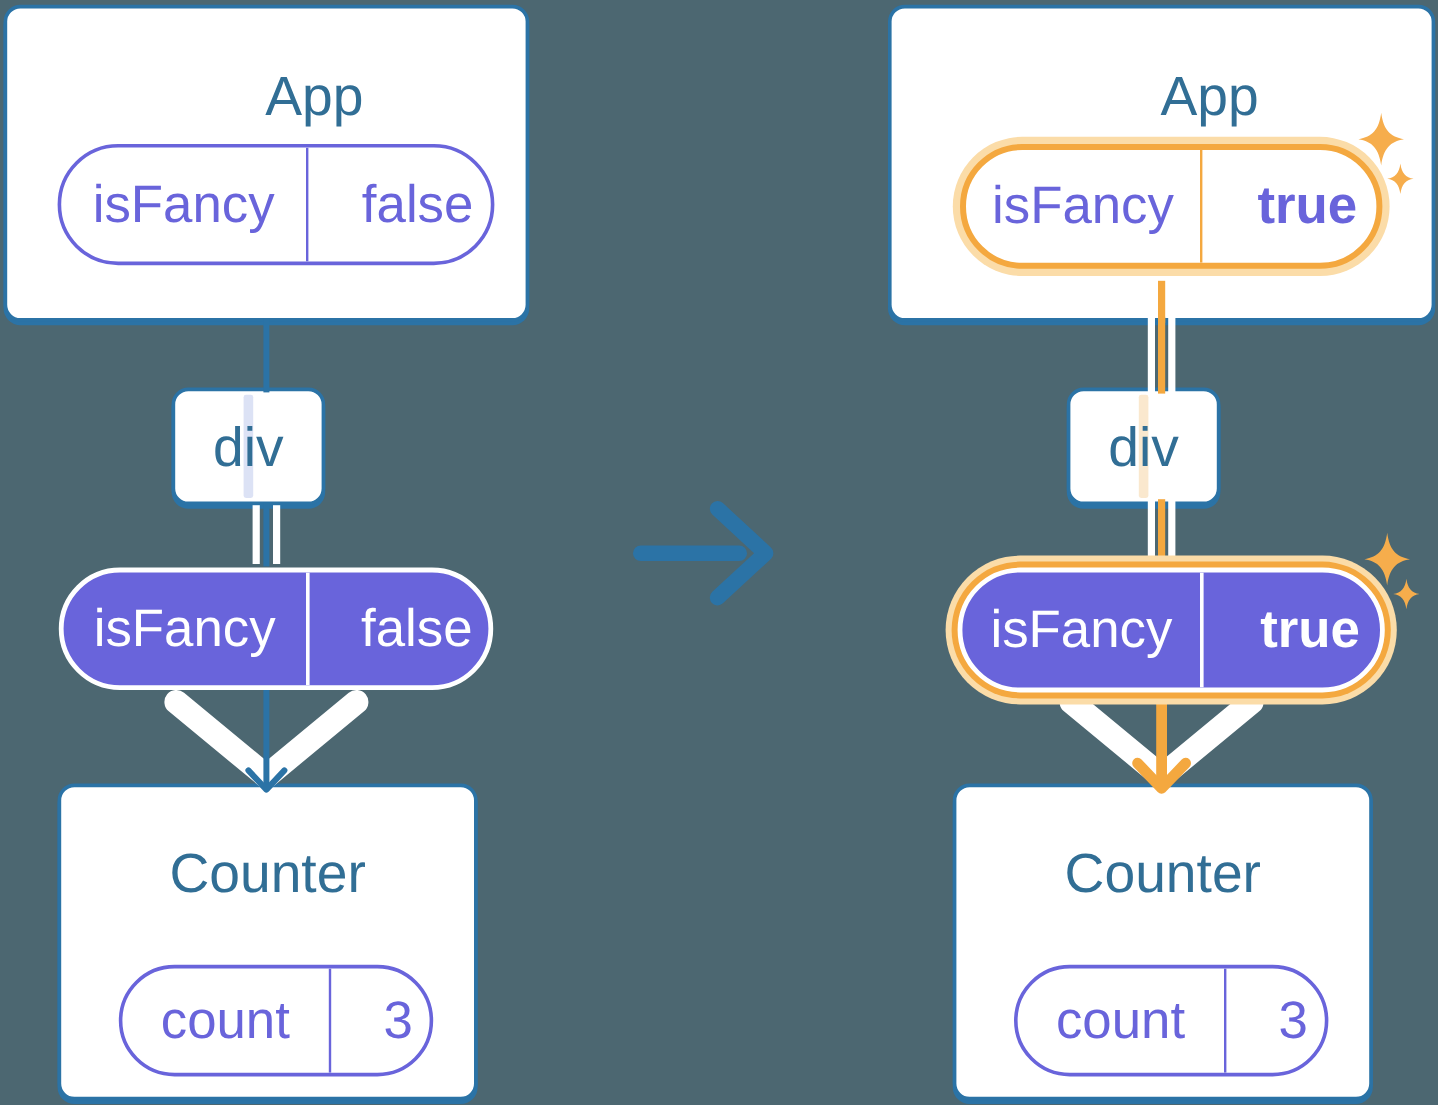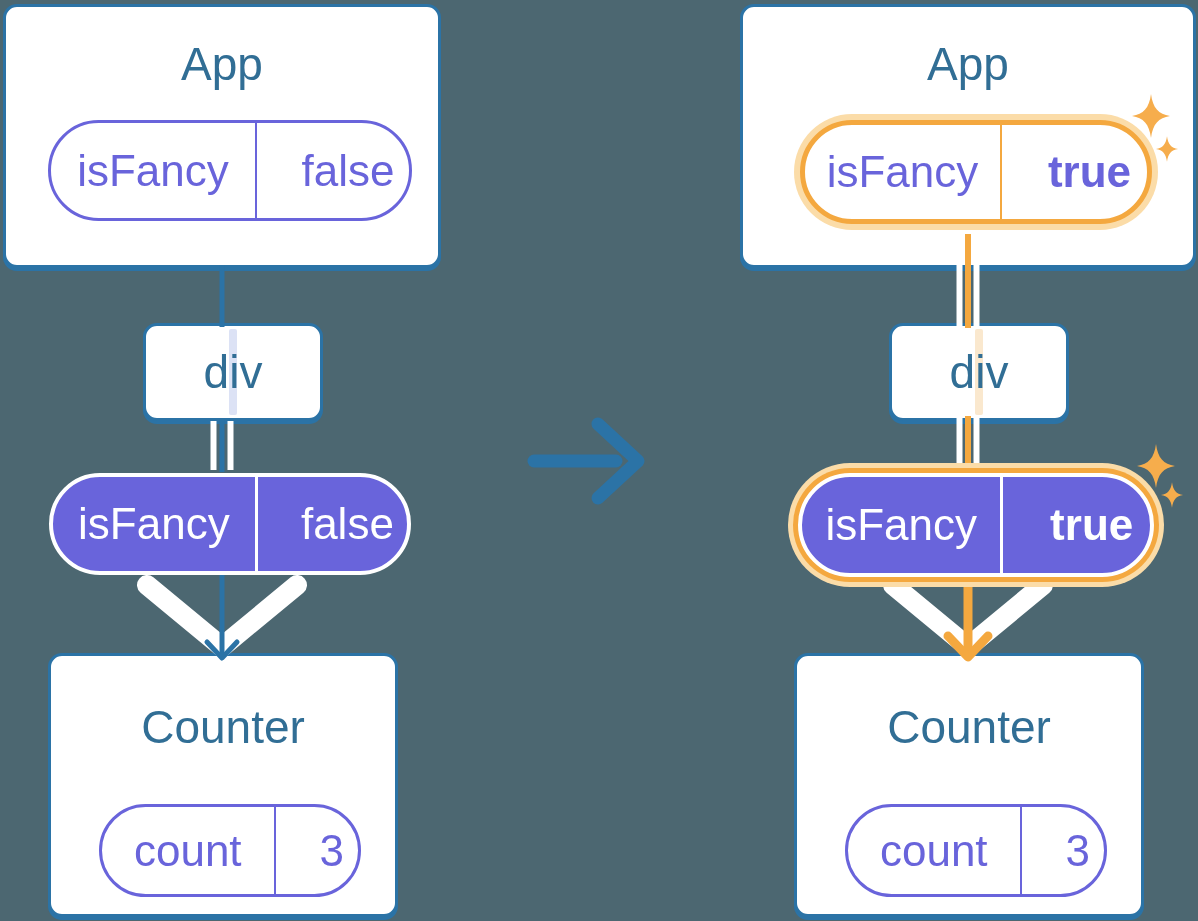--- a/index.html
+++ b/index.html
@@ -17,28 +17,28 @@
   .sparkles{position:absolute;left:0;top:0;width:460px;height:921px;z-index:6;pointer-events:none;}
 
   .card{
     position:absolute;background:#fff;
     border:3px solid var(--edge,#2B73A6);
     box-shadow:0 3px 0 var(--edge,#2B73A6);
     border-radius:14px;z-index:1;box-sizing:border-box;
   }
   .app-card{left:3px;top:4px;width:438px;height:264px;}
   #tree-after .app-card{left:-6px;width:456px;}
-  .div-card{left:143px;top:323px;width:180px;height:98px;display:flex;align-items:center;justify-content:center;}
+  .div-card{left:143px;top:323px;width:128px;height:98px;display:flex;align-items:center;justify-content:center;}
   .counter-card{left:48px;top:653px;width:350px;height:264px;}
 
   .card-title{
     position:absolute;left:0;width:100%;text-align:center;
     color:var(--title,#316E95);font-size:46px;font-weight:500;line-height:46px;
   }
-  .app-card .card-title{top:34px;}
+  .app-card .card-title{top:50px;margin-left:40px;}
   .counter-card .card-title{top:48px;text-align:center;}
   .div-label{
     position:relative;z-index:2;
     color:var(--title,#316E95);font-size:46px;font-weight:500;
   }
   .track{
     position:absolute;left:50%;transform:translateX(-50%);
     top:3px;bottom:3px;width:8px;z-index:1;border-radius:2px;
   }
   #tree-before .track{background:var(--track-before,#DCE2F5);}

